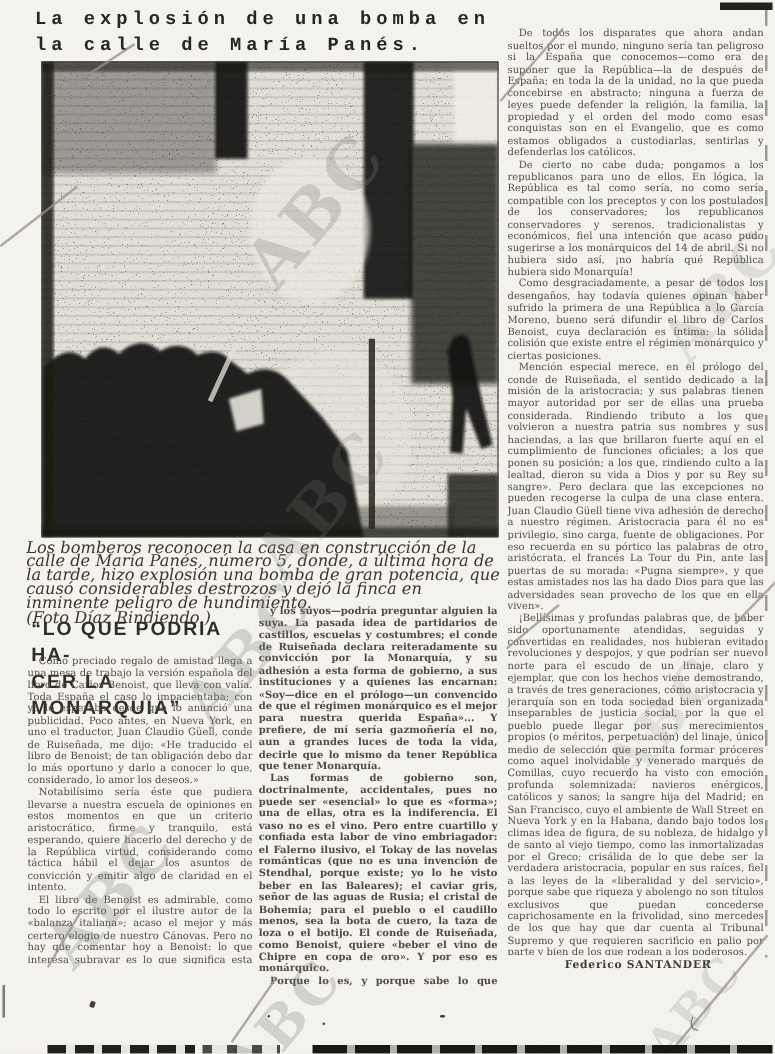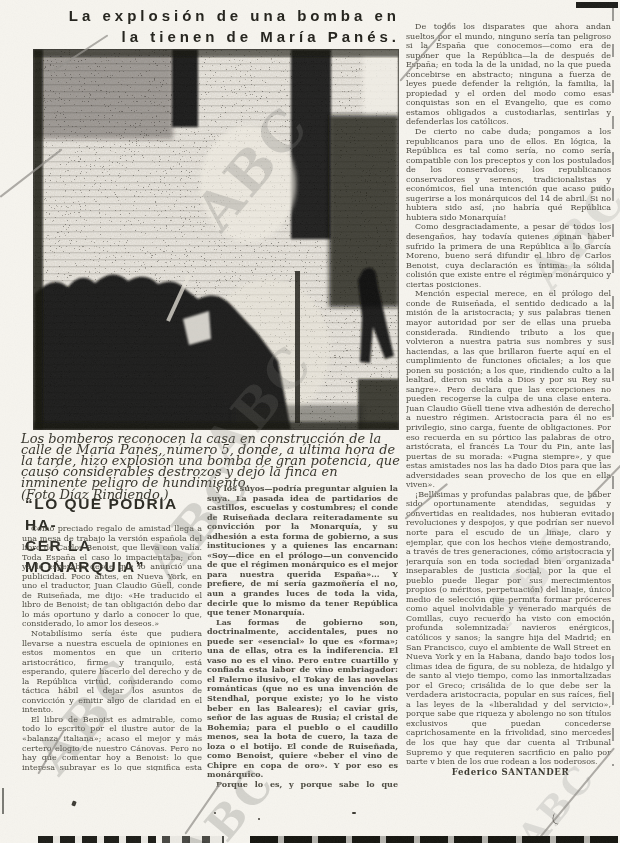--- a/index.html
+++ b/index.html
@@ -1,20 +1,20 @@
 <!DOCTYPE html>
 <html><head>
 <meta charset="utf-8">
 <style>
   html,body{margin:0;padding:0;background:#e9e7e1;}
   .page{position:relative;width:620px;height:843px;background:#f6f4ee;overflow:hidden;
         font-family:"DejaVu Serif",serif;color:#45433a;}
   
-  .headline{position:absolute;left:28px;top:5px;width:372px;text-align:right;
-            font-family:Liberation Sans, sans-serif;font-weight:bold;font-size:15px;
+  .headline{position:absolute;left:28px;top:5px;width:372px;text-align:left;
+            font-family:Liberation Mono, monospace;font-weight:bold;font-size:15px;
             letter-spacing:4px;line-height:21px;color:#23221c;filter:blur(.25px);}
   
   .photo{position:absolute;left:33px;top:49px;width:366px;height:381px;}
   
   .caption{position:absolute;left:21px;top:433px;width:380px;
            font-style:italic;font-size:13px;line-height:11px;color:#37352c;filter:blur(.2px);}
   .caption .credit{margin-top:1px;}
   
   .subhead{position:absolute;left:25px;top:493px;width:182px;
            font-family:"Liberation Sans",sans-serif;font-weight:bold;font-size:15.5px;
@@ -49,21 +49,21 @@
             border-bottom:1.5px solid rgba(90,88,82,.8);border-radius:0 0 0 70%;transform:rotate(18deg);}
   .grain{position:absolute;left:0;top:0;pointer-events:none;opacity:.05;}
 </style>
 </head>
 <body>
 
 <div class="page">
 
   <div class="headline">
     <div>La explosión de una bomba en</div>
-    <div>la tienen de María Panés.</div>
+    <div>la calle de María Panés.</div>
   </div>
 
   <svg class="photo" viewBox="0 0 366 381" preserveAspectRatio="none">
     <defs>
       <filter id="ht" x="0" y="0" width="100%" height="100%">
         <feTurbulence type="fractalNoise" baseFrequency="0.8" numOctaves="2" seed="11" stitchTiles="stitch"></feTurbulence>
         <feColorMatrix type="saturate" values="0"></feColorMatrix>
         <feComponentTransfer>
           <feFuncR type="discrete" tableValues="0 1 1"></feFuncR>
           <feFuncG type="discrete" tableValues="0 1 1"></feFuncG>

